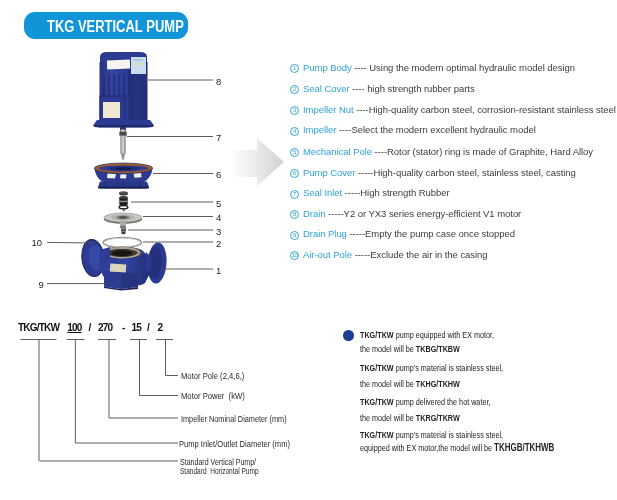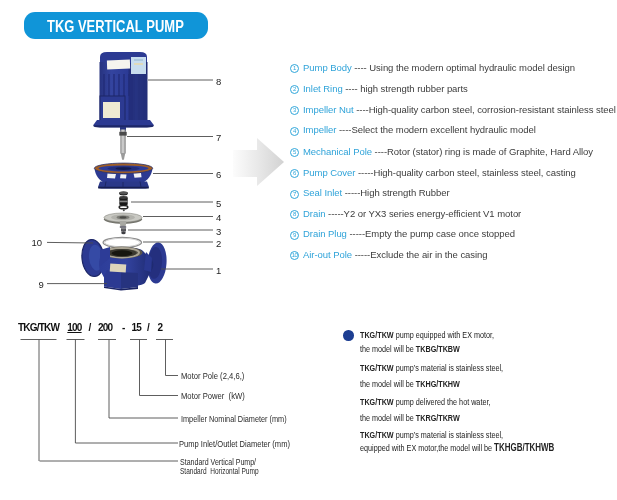--- a/index.html
+++ b/index.html
@@ -1,19 +1,19 @@
 <!DOCTYPE html>
 <html><head>
 <meta charset="utf-8">
 <style>
   html,body{margin:0;padding:0;background:#fff;}
   .page{position:relative;width:617px;height:500px;background:#fff;overflow:hidden;
         font-family:"Liberation Sans", sans-serif;}
   .abs{position:absolute;white-space:nowrap;}
-  .banner{left:23.8px;top:11.6px;width:164.5px;height:27px;background:#1095d8;border-radius:11px;padding-left:20px;}
+  .banner{left:23.8px;top:11.6px;width:164.5px;height:27px;background:#1095d8;border-radius:11px;}
   .banner span{position:absolute;left:22.8px;top:7px;font-size:16px;line-height:16px;font-weight:bold;color:#fff;letter-spacing:0;transform:scaleX(0.81);transform-origin:left top;}
   .li{font-size:9.5px;color:#3c3c3c;letter-spacing:-0.05px;}
   .li .num{display:inline-block;width:7px;height:7px;border:1px solid #2fa6da;border-radius:50%;
            color:#2fa6da;font-size:6px;line-height:7.5px;text-align:center;vertical-align:0.5px;margin-right:4px;letter-spacing:-0.5px;}
   .li .t{color:#2fa3d9;margin-top:36px;}
   .lbl{font-size:8.5px;color:#2a2a2a;transform:scaleX(0.9);transform-origin:left top;}
   .code{font-size:10px;font-weight:bold;color:#111;letter-spacing:-0.8px;}
   .br{font-size:9.5px;color:#222;transform:scaleX(0.76);transform-origin:left top;}
   .br b{font-weight:bold;}
 </style>
@@ -218,34 +218,34 @@
 
       <line x1="165.5" y1="375.5" x2="178" y2="375.5"></line>
       <line x1="139.5" y1="395.5" x2="178" y2="395.5"></line>
       <line x1="109" y1="418" x2="178" y2="418"></line>
       <line x1="75.4" y1="443" x2="178" y2="443"></line>
       <line x1="39.5" y1="461" x2="178" y2="461"></line>
     </g>
   </svg>
 
   <div class="abs li" style="left:290px;top:61.9px;"><span class="num">1</span><span class="t">Pump Body</span> ---- Using the modern optimal hydraulic model design</div>
-  <div class="abs li" style="left:290px;top:82.9px;"><span class="num">2</span><span class="t">Inlet Ring</span> ---- high strength rubber parts</div>
+  <div class="abs li" style="left:290px;top:82.9px;"><span class="num">2</span><span class="t">Seal Cover</span> ---- high strength rubber parts</div>
   <div class="abs li" style="left:290px;top:103.9px;"><span class="num">3</span><span class="t">Impeller Nut</span> ----High-quality carbon steel, corrosion-resistant stainless steel</div>
   <div class="abs li" style="left:290px;top:124.4px;"><span class="num">4</span><span class="t">Impeller</span> ----Select the modern excellent hydraulic model</div>
   <div class="abs li" style="left:290px;top:145.8px;"><span class="num">5</span><span class="t">Mechanical Pole</span> ----Rotor (stator) ring is made of Graphite, Hard Alloy</div>
   <div class="abs li" style="left:290px;top:166.9px;"><span class="num">6</span><span class="t">Pump Cover</span> -----High-quality carbon steel, stainless steel, casting</div>
   <div class="abs li" style="left:290px;top:187.3px;"><span class="num">7</span><span class="t">Seal Inlet</span> -----High strength Rubber</div>
   <div class="abs li" style="left:290px;top:207.7px;"><span class="num">8</span><span class="t">Drain</span> -----Y2 or YX3 series energy-efficient V1 motor</div>
   <div class="abs li" style="left:290px;top:228.2px;"><span class="num">9</span><span class="t">Drain Plug</span> -----Empty the pump case once stopped</div>
   <div class="abs li" style="left:290px;top:248.7px;"><span class="num">10</span><span class="t">Air-out Pole</span> -----Exclude the air in the casing</div>
 
   <div class="abs code" style="left:18px;top:322px;">TKG/TKW</div>
   <div class="abs code" style="left:67.3px;top:322px;text-decoration:underline;">100</div>
   <div class="abs code" style="left:88.5px;top:322px;">/</div>
-  <div class="abs code" style="left:98px;top:322px;">200</div>
+  <div class="abs code" style="left:98px;top:322px;">270</div>
   <div class="abs code" style="left:122px;top:322px;">-</div>
   <div class="abs code" style="left:131.5px;top:322px;">15</div>
   <div class="abs code" style="left:147px;top:322px;">/</div>
   <div class="abs code" style="left:157.4px;top:322px;">2</div>
 
   <div class="abs lbl" style="left:180.5px;top:371px;">Motor Pole (2,4,6,)</div>
   <div class="abs lbl" style="left:180.5px;top:391px;">Motor Power&nbsp;&nbsp;(kW)</div>
   <div class="abs lbl" style="left:180.5px;top:413.5px;transform:scaleX(0.86);">Impeller Nominal Diameter (mm)</div>
   <div class="abs lbl" style="left:179px;top:439px;transform:scaleX(0.89);">Pump Inlet/Outlet Diameter (mm)</div>
   <div class="abs lbl" style="left:180px;top:457px;transform:scaleX(0.83);">Standard Vertical Pump/</div>

